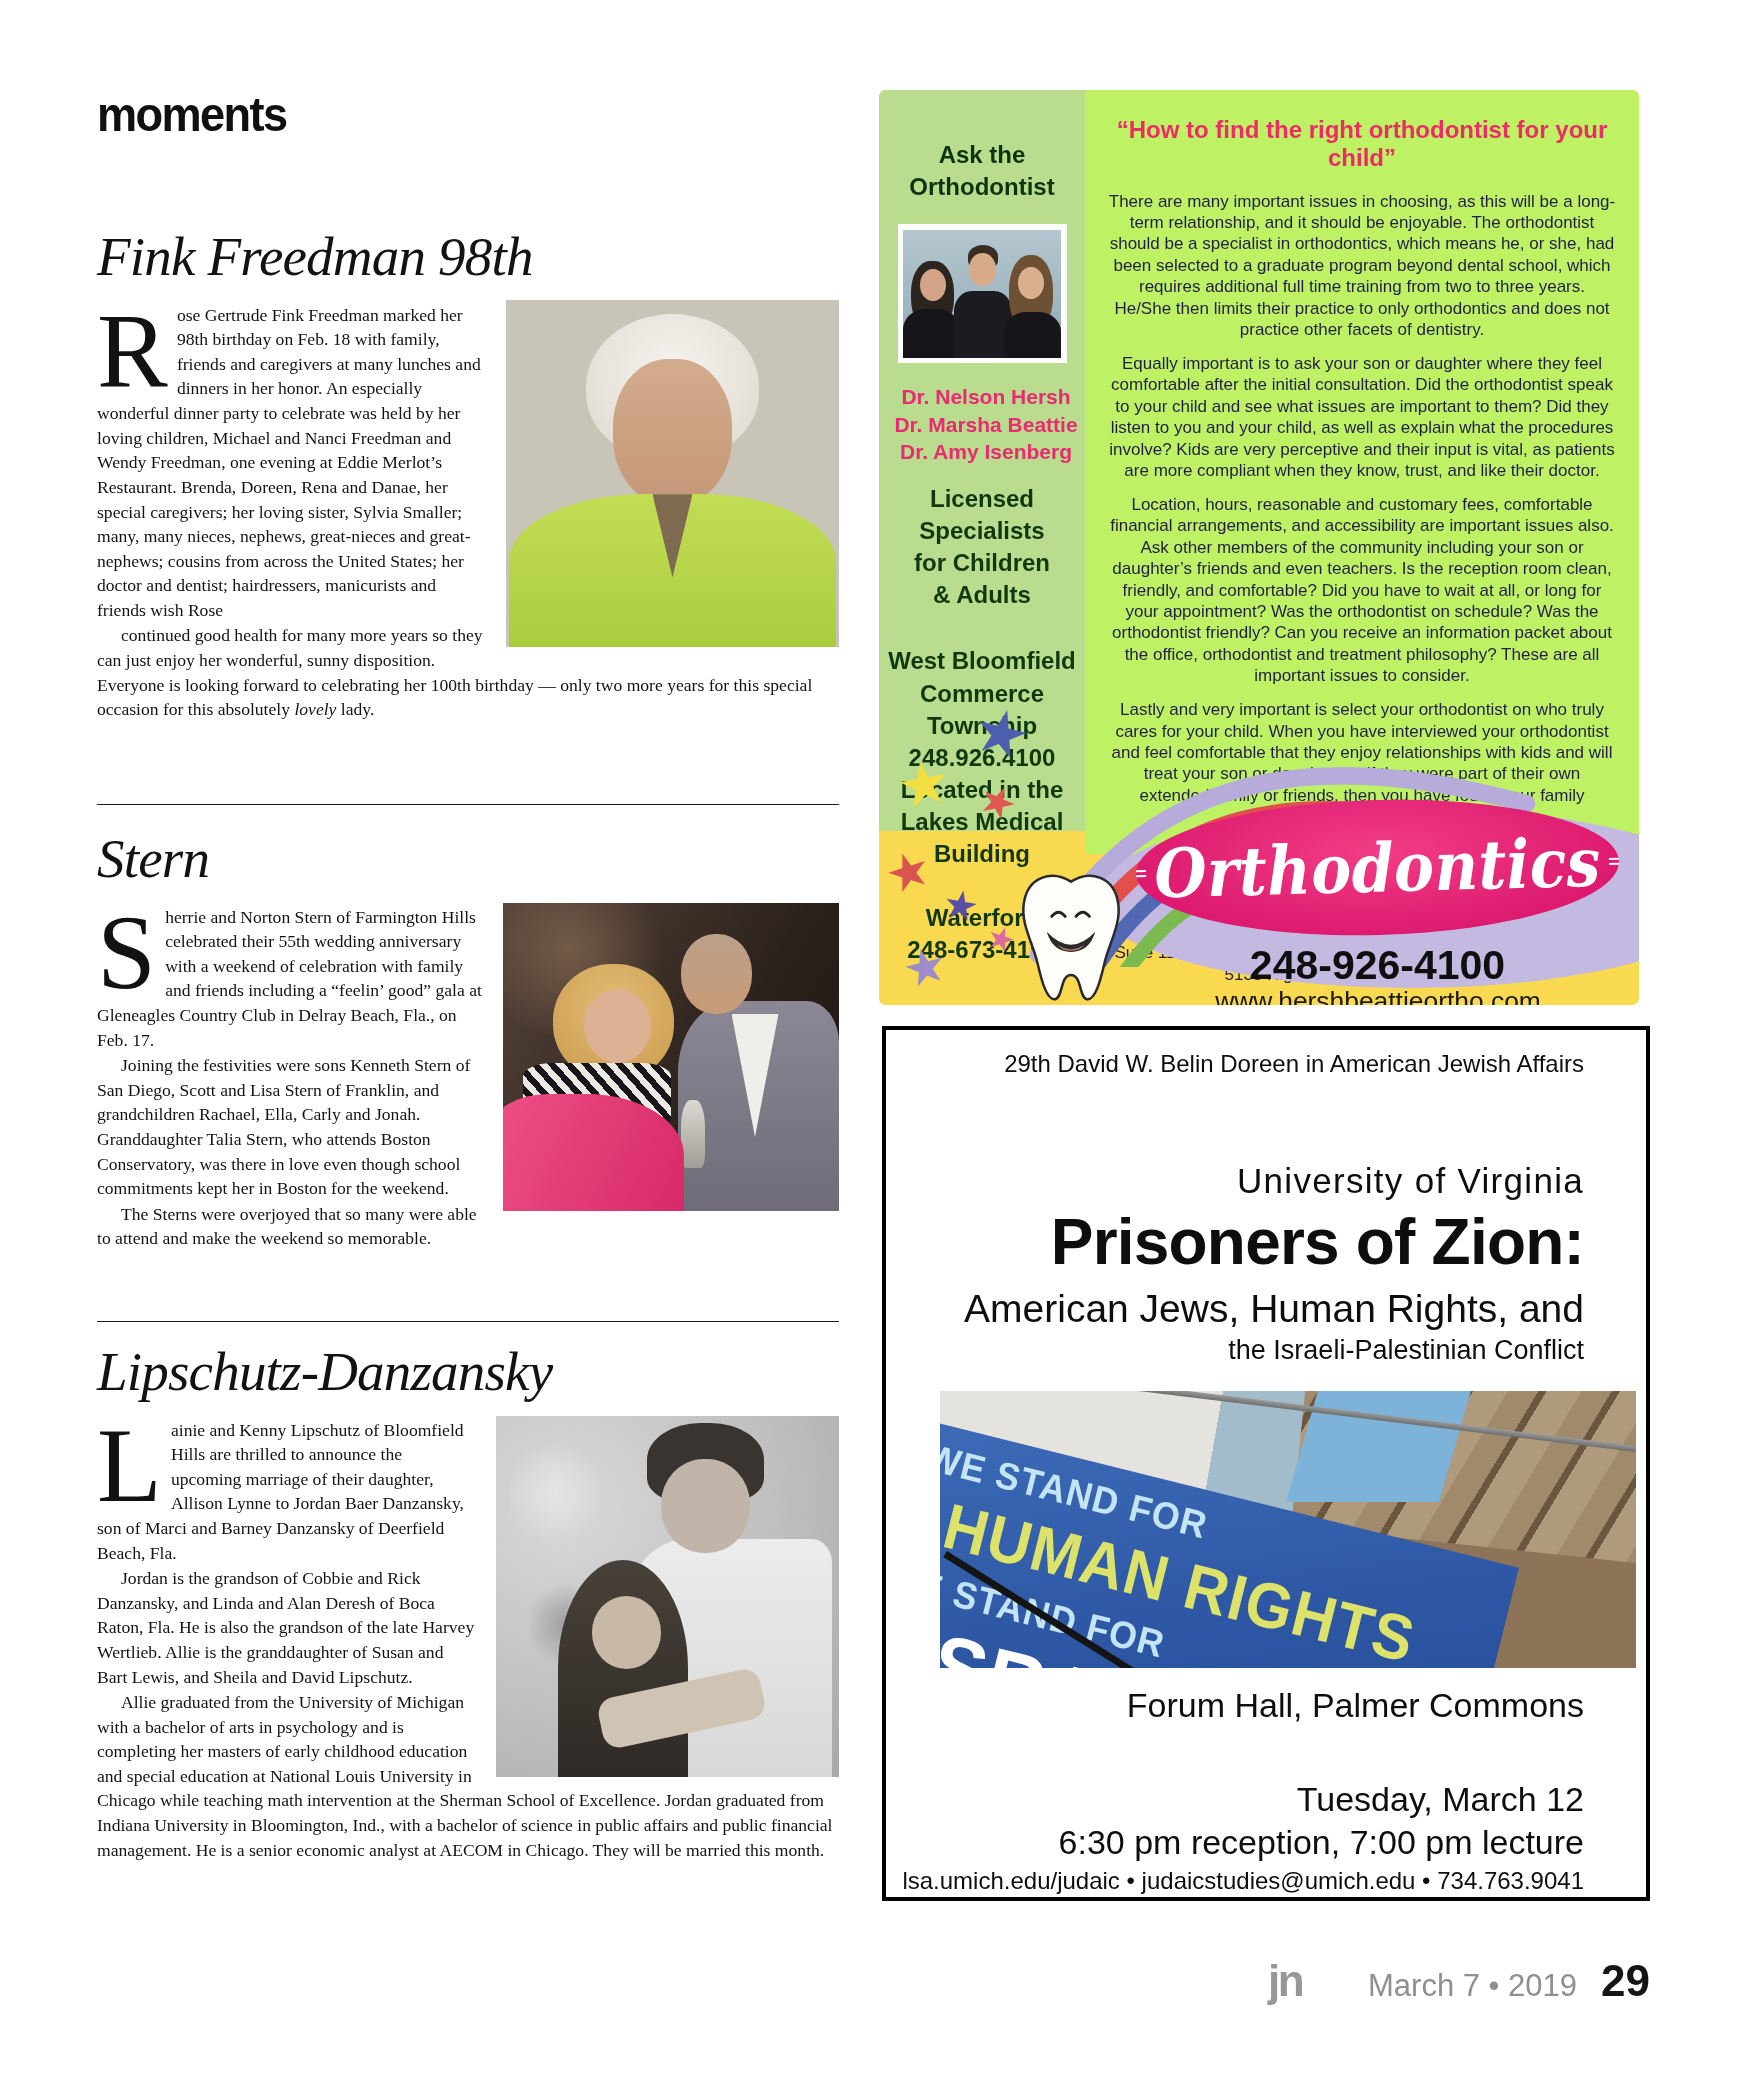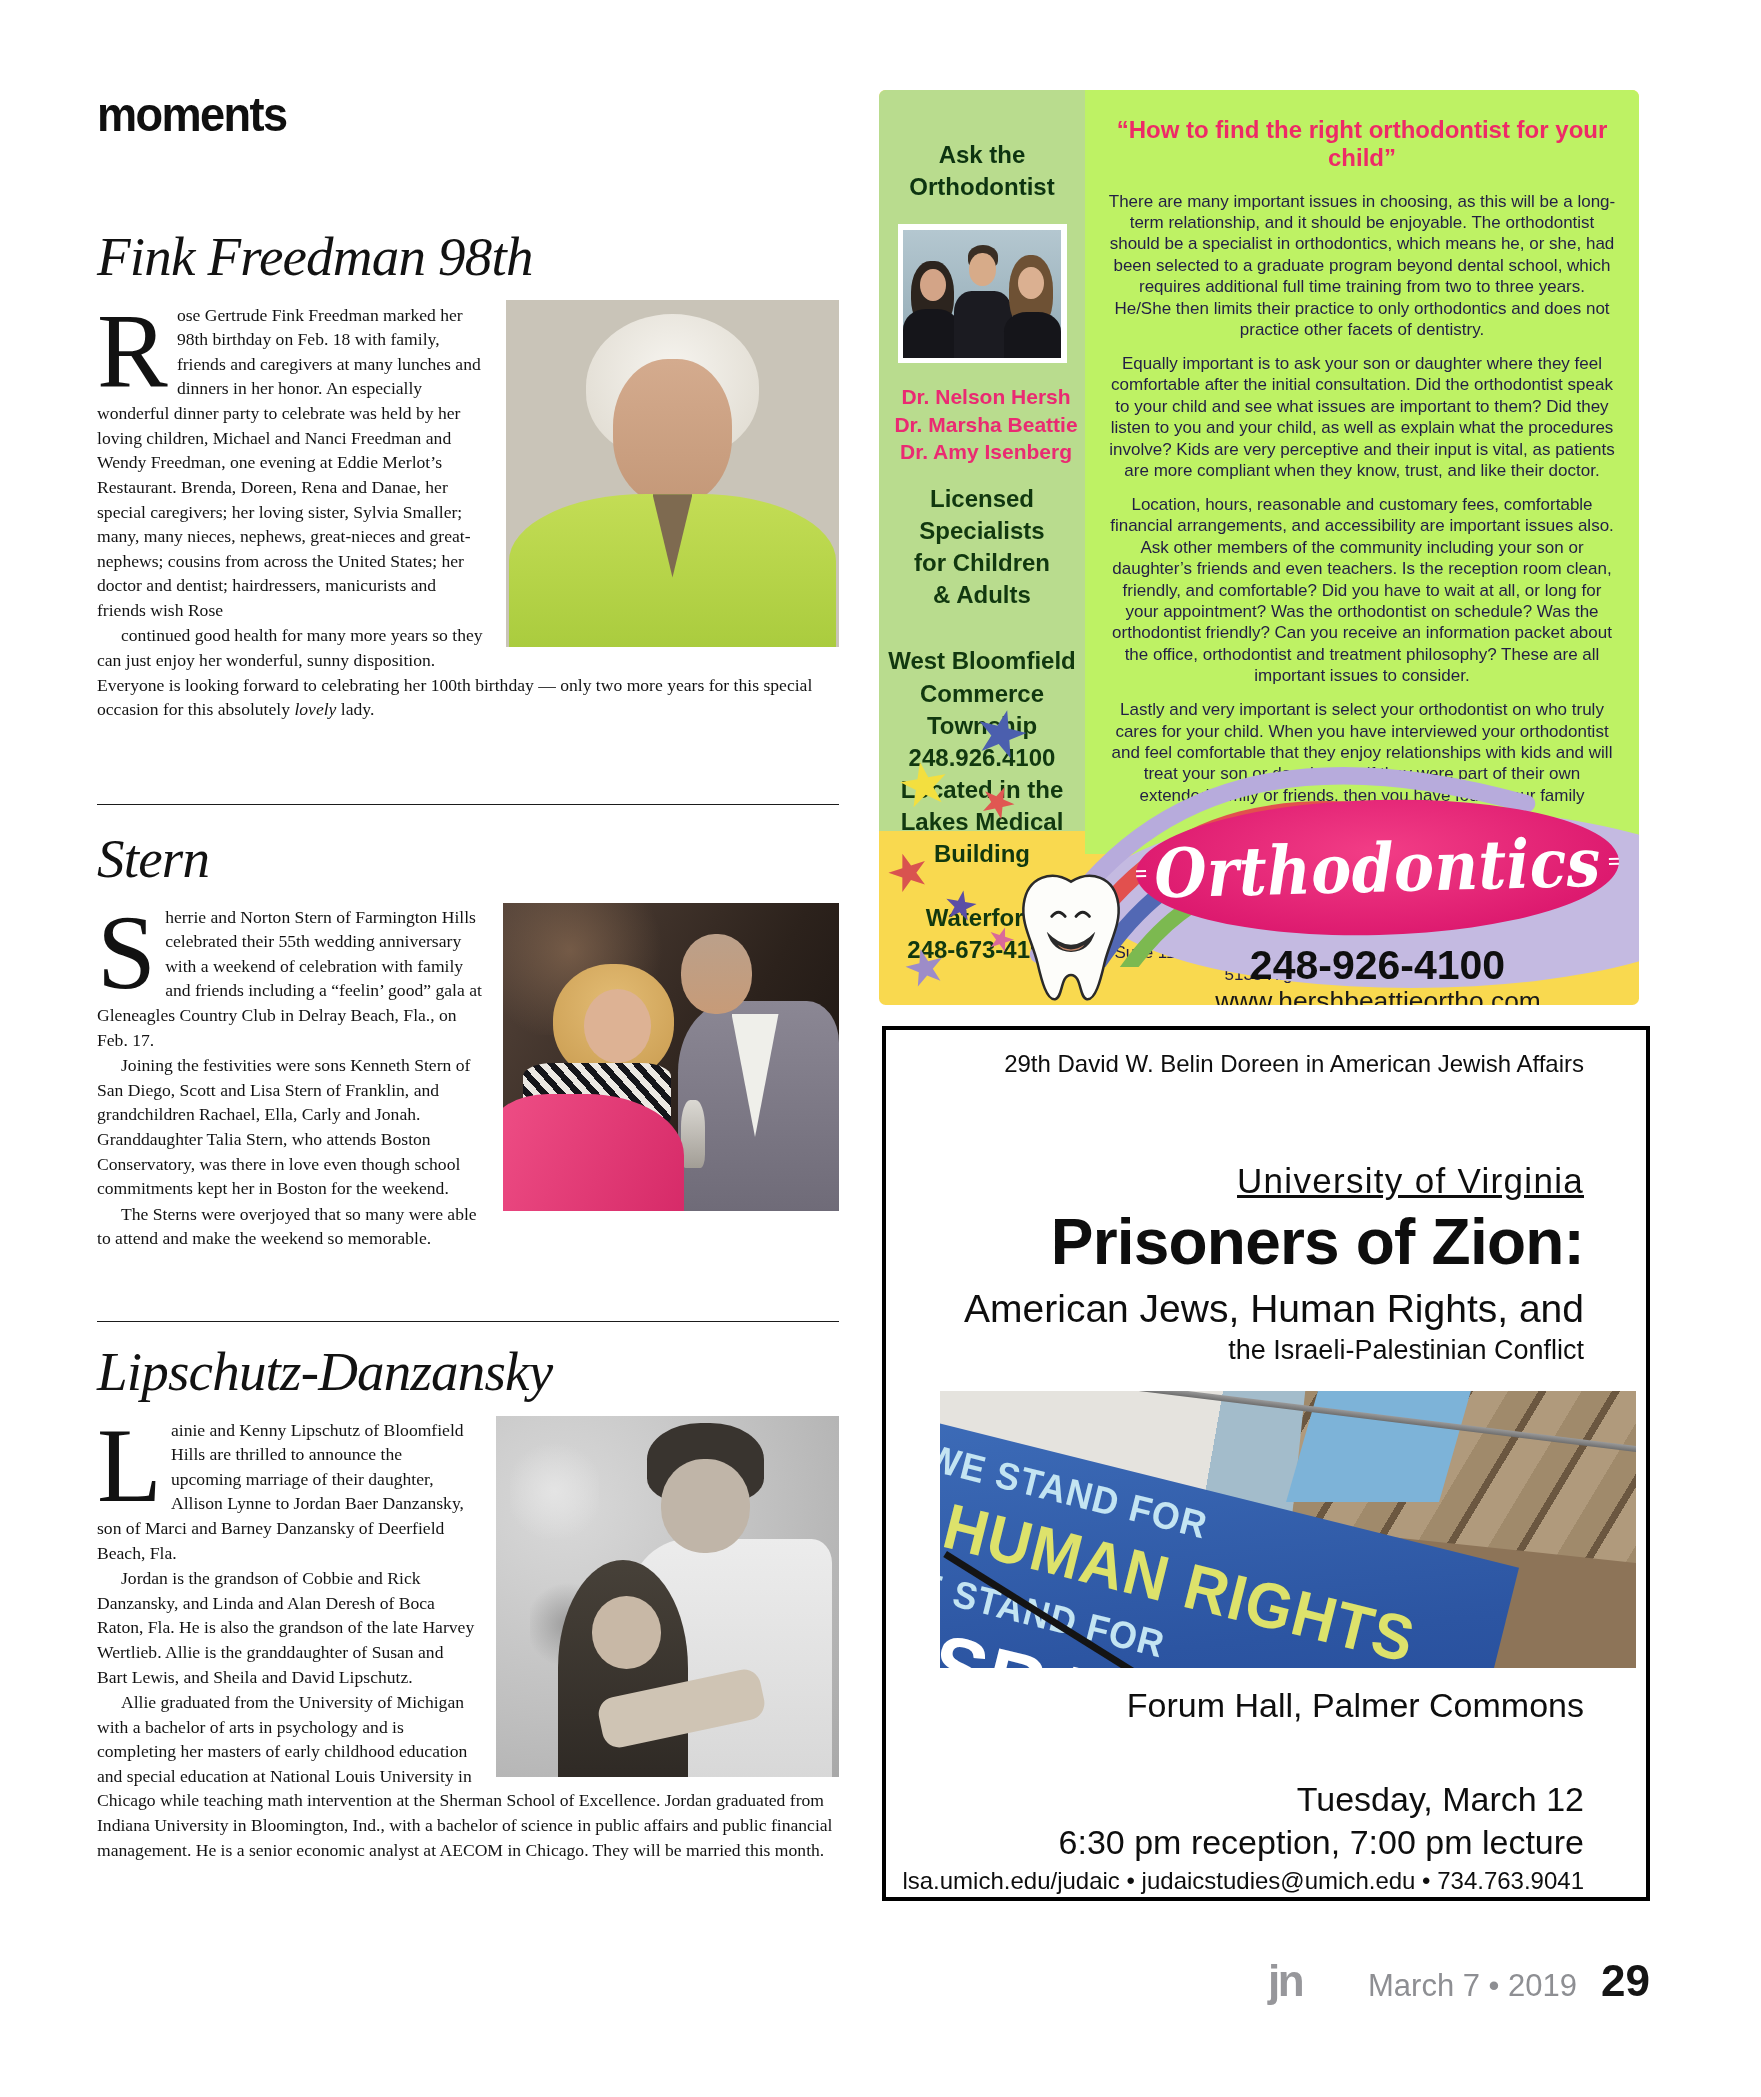--- a/index.html
+++ b/index.html
@@ -118,21 +118,21 @@
     font-weight:700;font-size:41px;color:#0f0f0f;}
   .website{position:absolute;left:197px;top:896px;width:604px;z-index:5;text-align:center;
     font-size:26.4px;color:#191919;}
 
   
   .belin{position:absolute;left:882px;top:1026px;width:768px;height:875px;background:#fff;
     border:4.2px solid #000;font-family:"Liberation Sans",sans-serif;color:#0e0e0e;}
   .belin > div{position:absolute;right:62px;text-align:right;white-space:nowrap;}
   .b-kicker{top:20px;font-size:24px;}
   .b-speaker{top:54px;font-weight:700;font-size:72px;letter-spacing:-1.3px;line-height:1;}
-  .b-affil{top:133px;font-size:35px;letter-spacing:1.3px;line-height:1;text-decoration:underline;}
+  .b-affil{top:133px;font-size:35px;letter-spacing:1.3px;line-height:1;}
   .b-title{top:180px;font-weight:700;font-size:64px;letter-spacing:-0.8px;line-height:1;}
   .b-sub1{top:259px;font-size:39px;line-height:1;}
   .b-sub2{top:307px;font-size:27px;line-height:1;}
   .b-venue1{top:658px;font-size:34px;line-height:1;}
   .b-venue2{top:704px;font-size:34px;line-height:1;}
   .b-date{top:752px;font-size:34px;line-height:1;}
   .b-time{top:795px;font-size:34px;line-height:1;}
   .b-contact{top:839px;font-size:24px;line-height:1;}
 
   .banner-photo{position:absolute;left:54px;top:361px;width:696px;height:277px;overflow:hidden;

